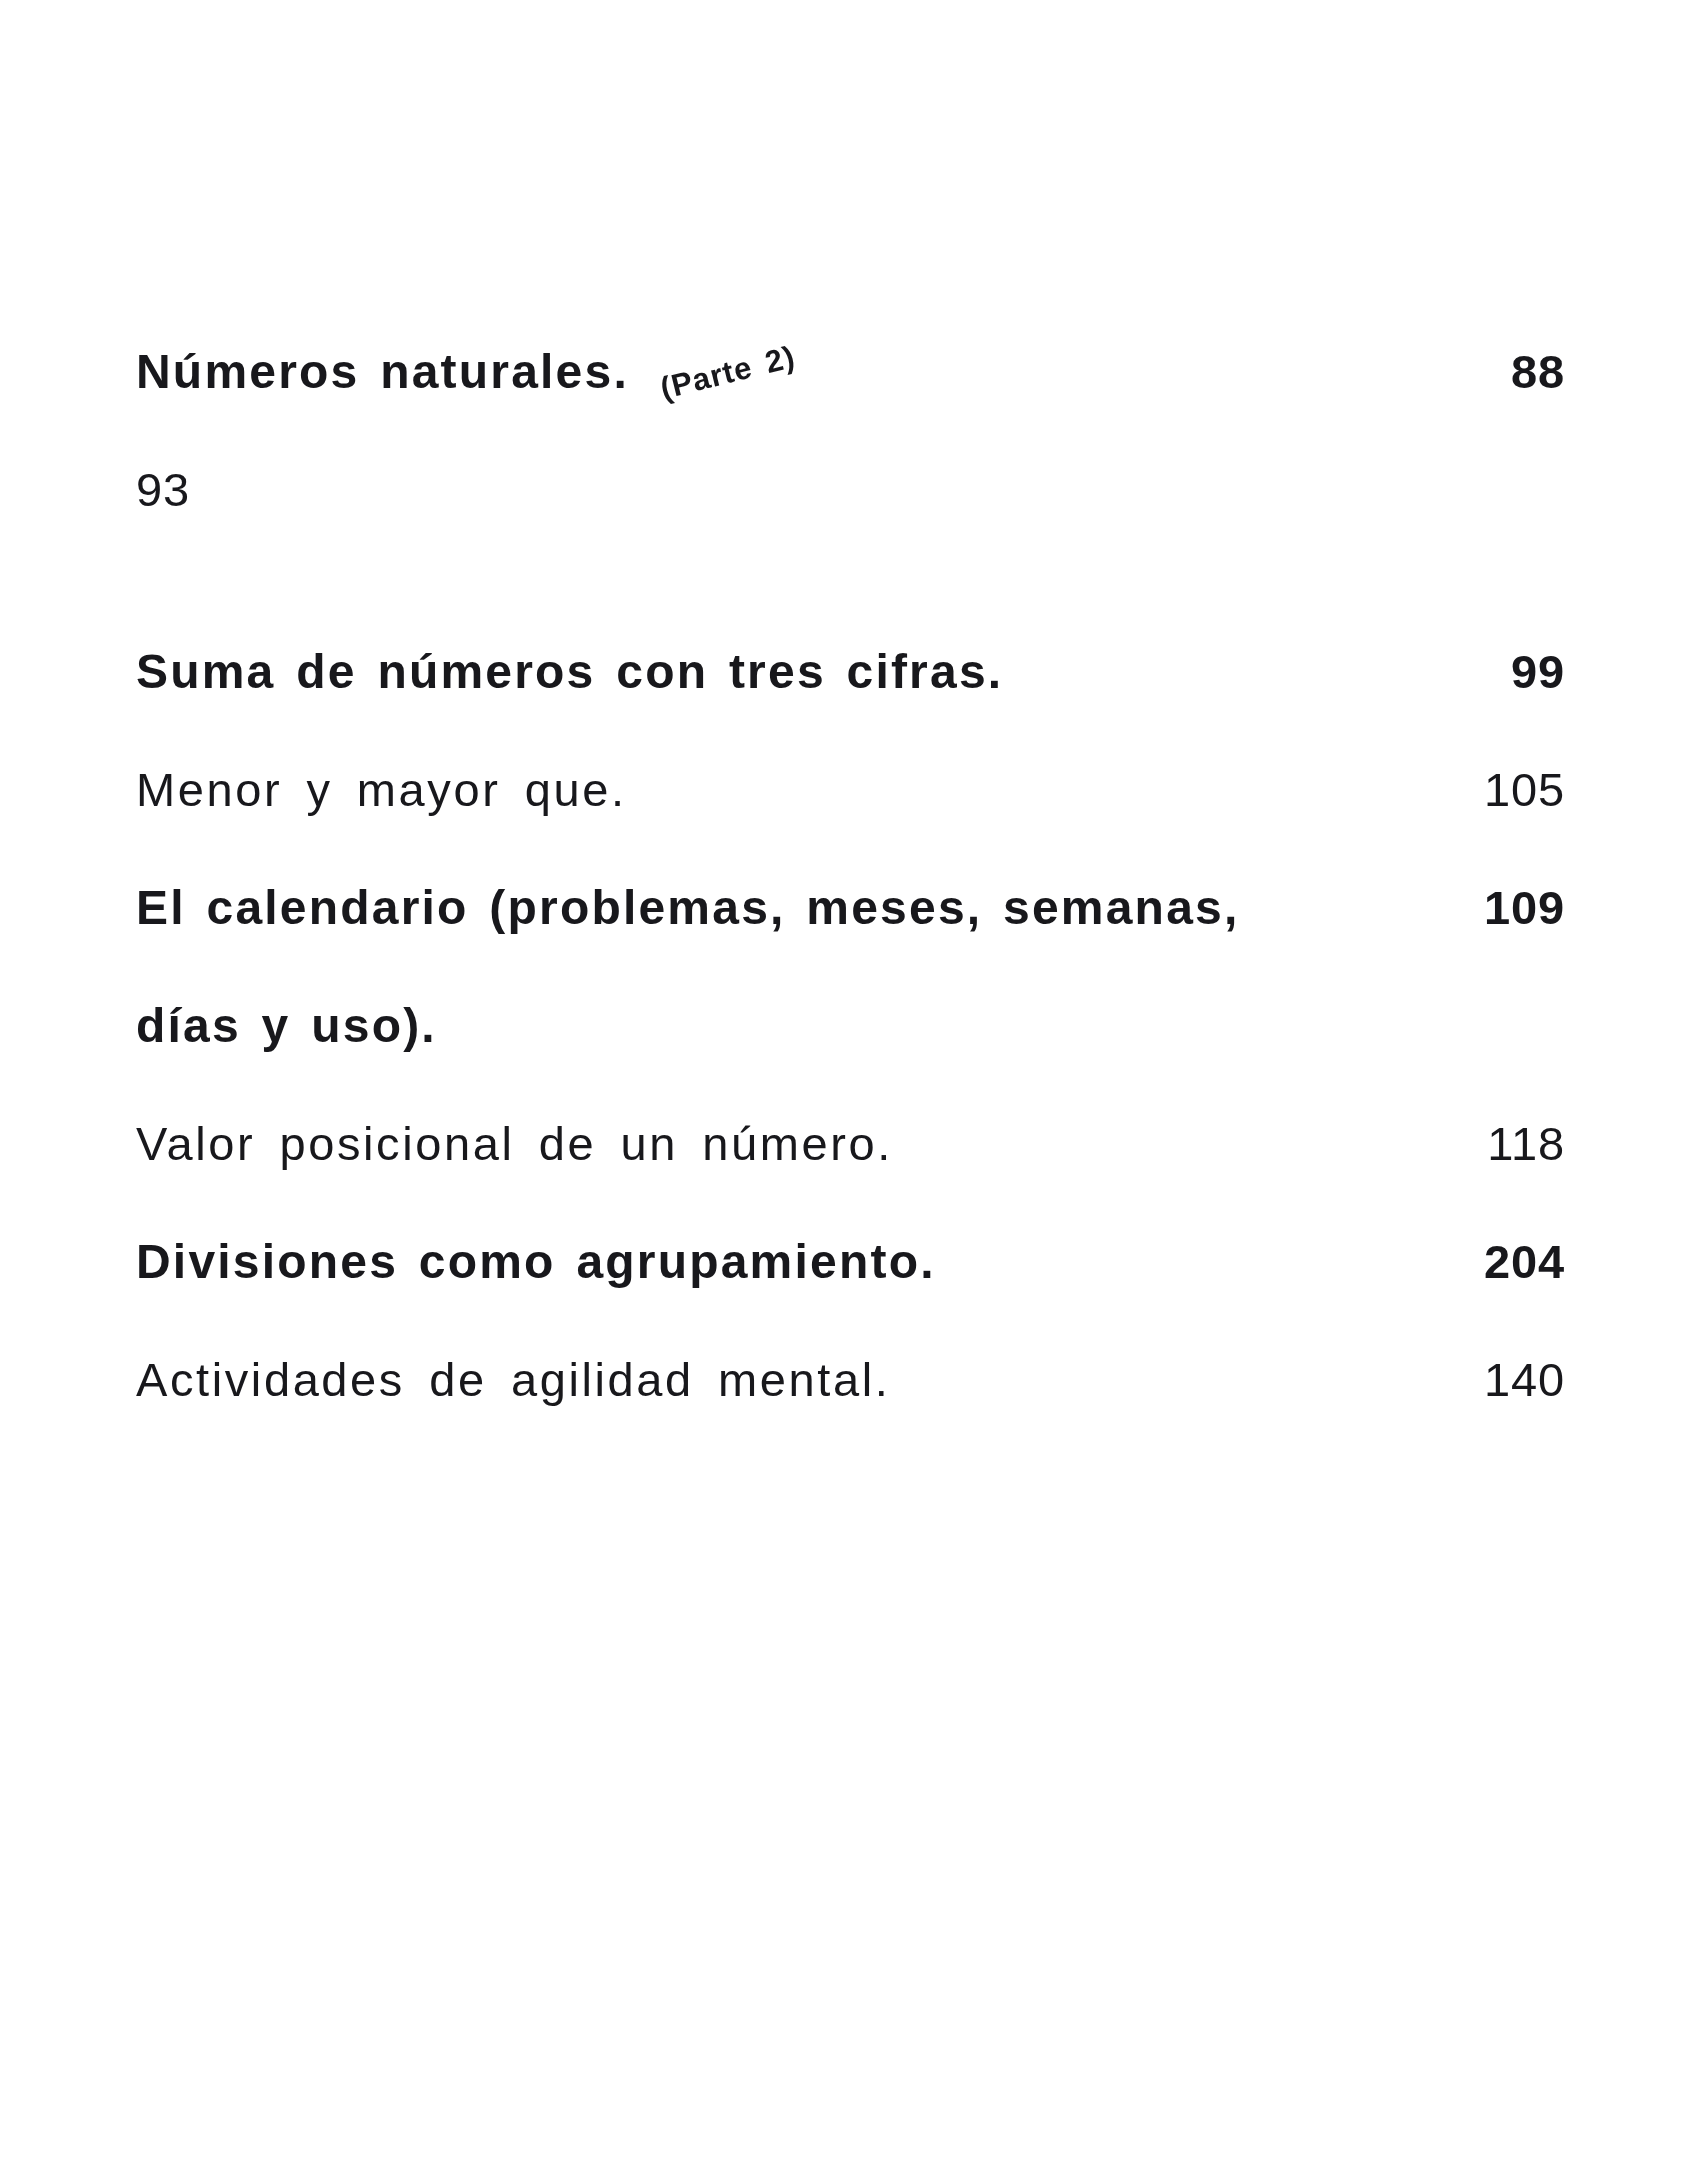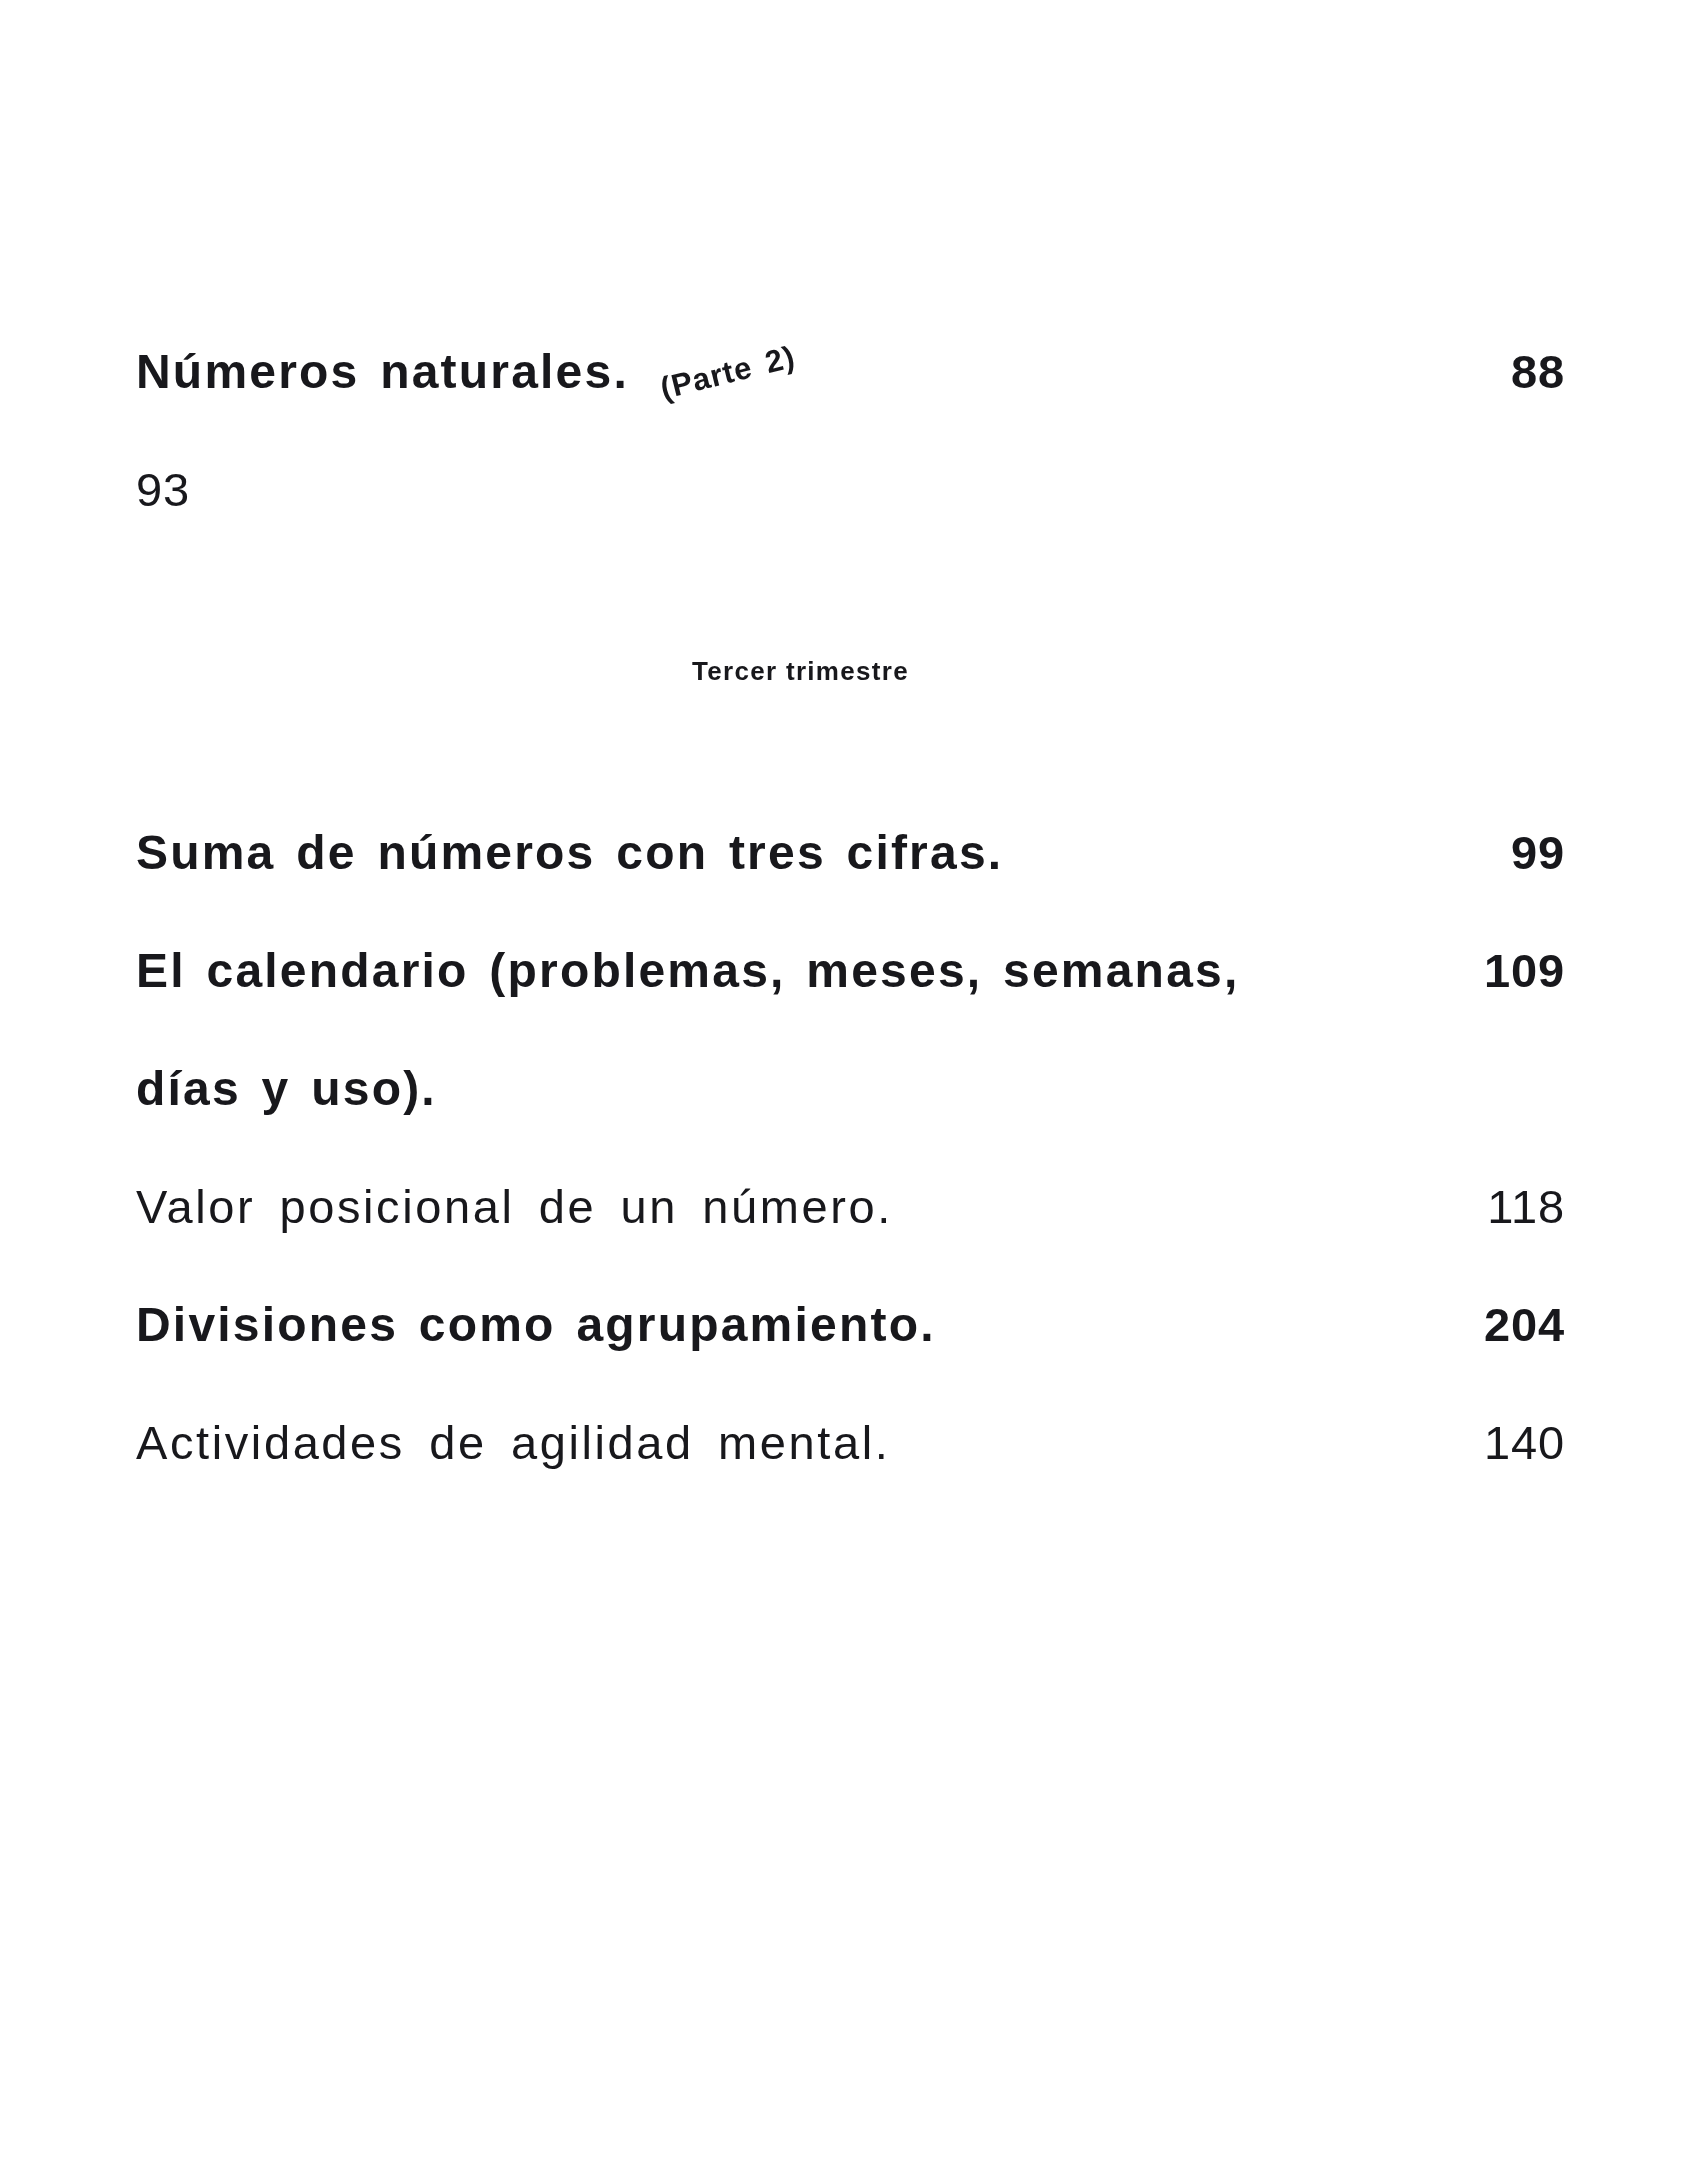--- a/index.html
+++ b/index.html
@@ -82,27 +82,30 @@
 
   <div class="entry bold">
     <span class="title"><span>Números naturales.</span> <span class="annotation">(Parte 2)</span></span>
     <span class="pagenum">88</span>
   </div>
 
   <div class="entry">
     <span class="pagenum">93</span>
   </div>
 
-  <div class="section-heading">Tercer trimestre</div>
 
   <div class="entry bold after-heading">
     <span class="title">Suma de números con tres cifras.</span>
     <span class="pagenum">99</span>
   </div>
 
+  <div class="entry">
+    <span class="title">Menor y mayor que.</span>
+    <span class="pagenum">105</span>
+  </div>
 
   <div class="entry bold">
     <span class="title"><span>El calendario (problemas, meses, semanas,</span><span class="title-line2">días y uso).</span></span>
     <span class="pagenum">109</span>
   </div>
 
   <div class="entry">
     <span class="title">Valor posicional de un número.</span>
     <span class="pagenum">118</span>
   </div>

